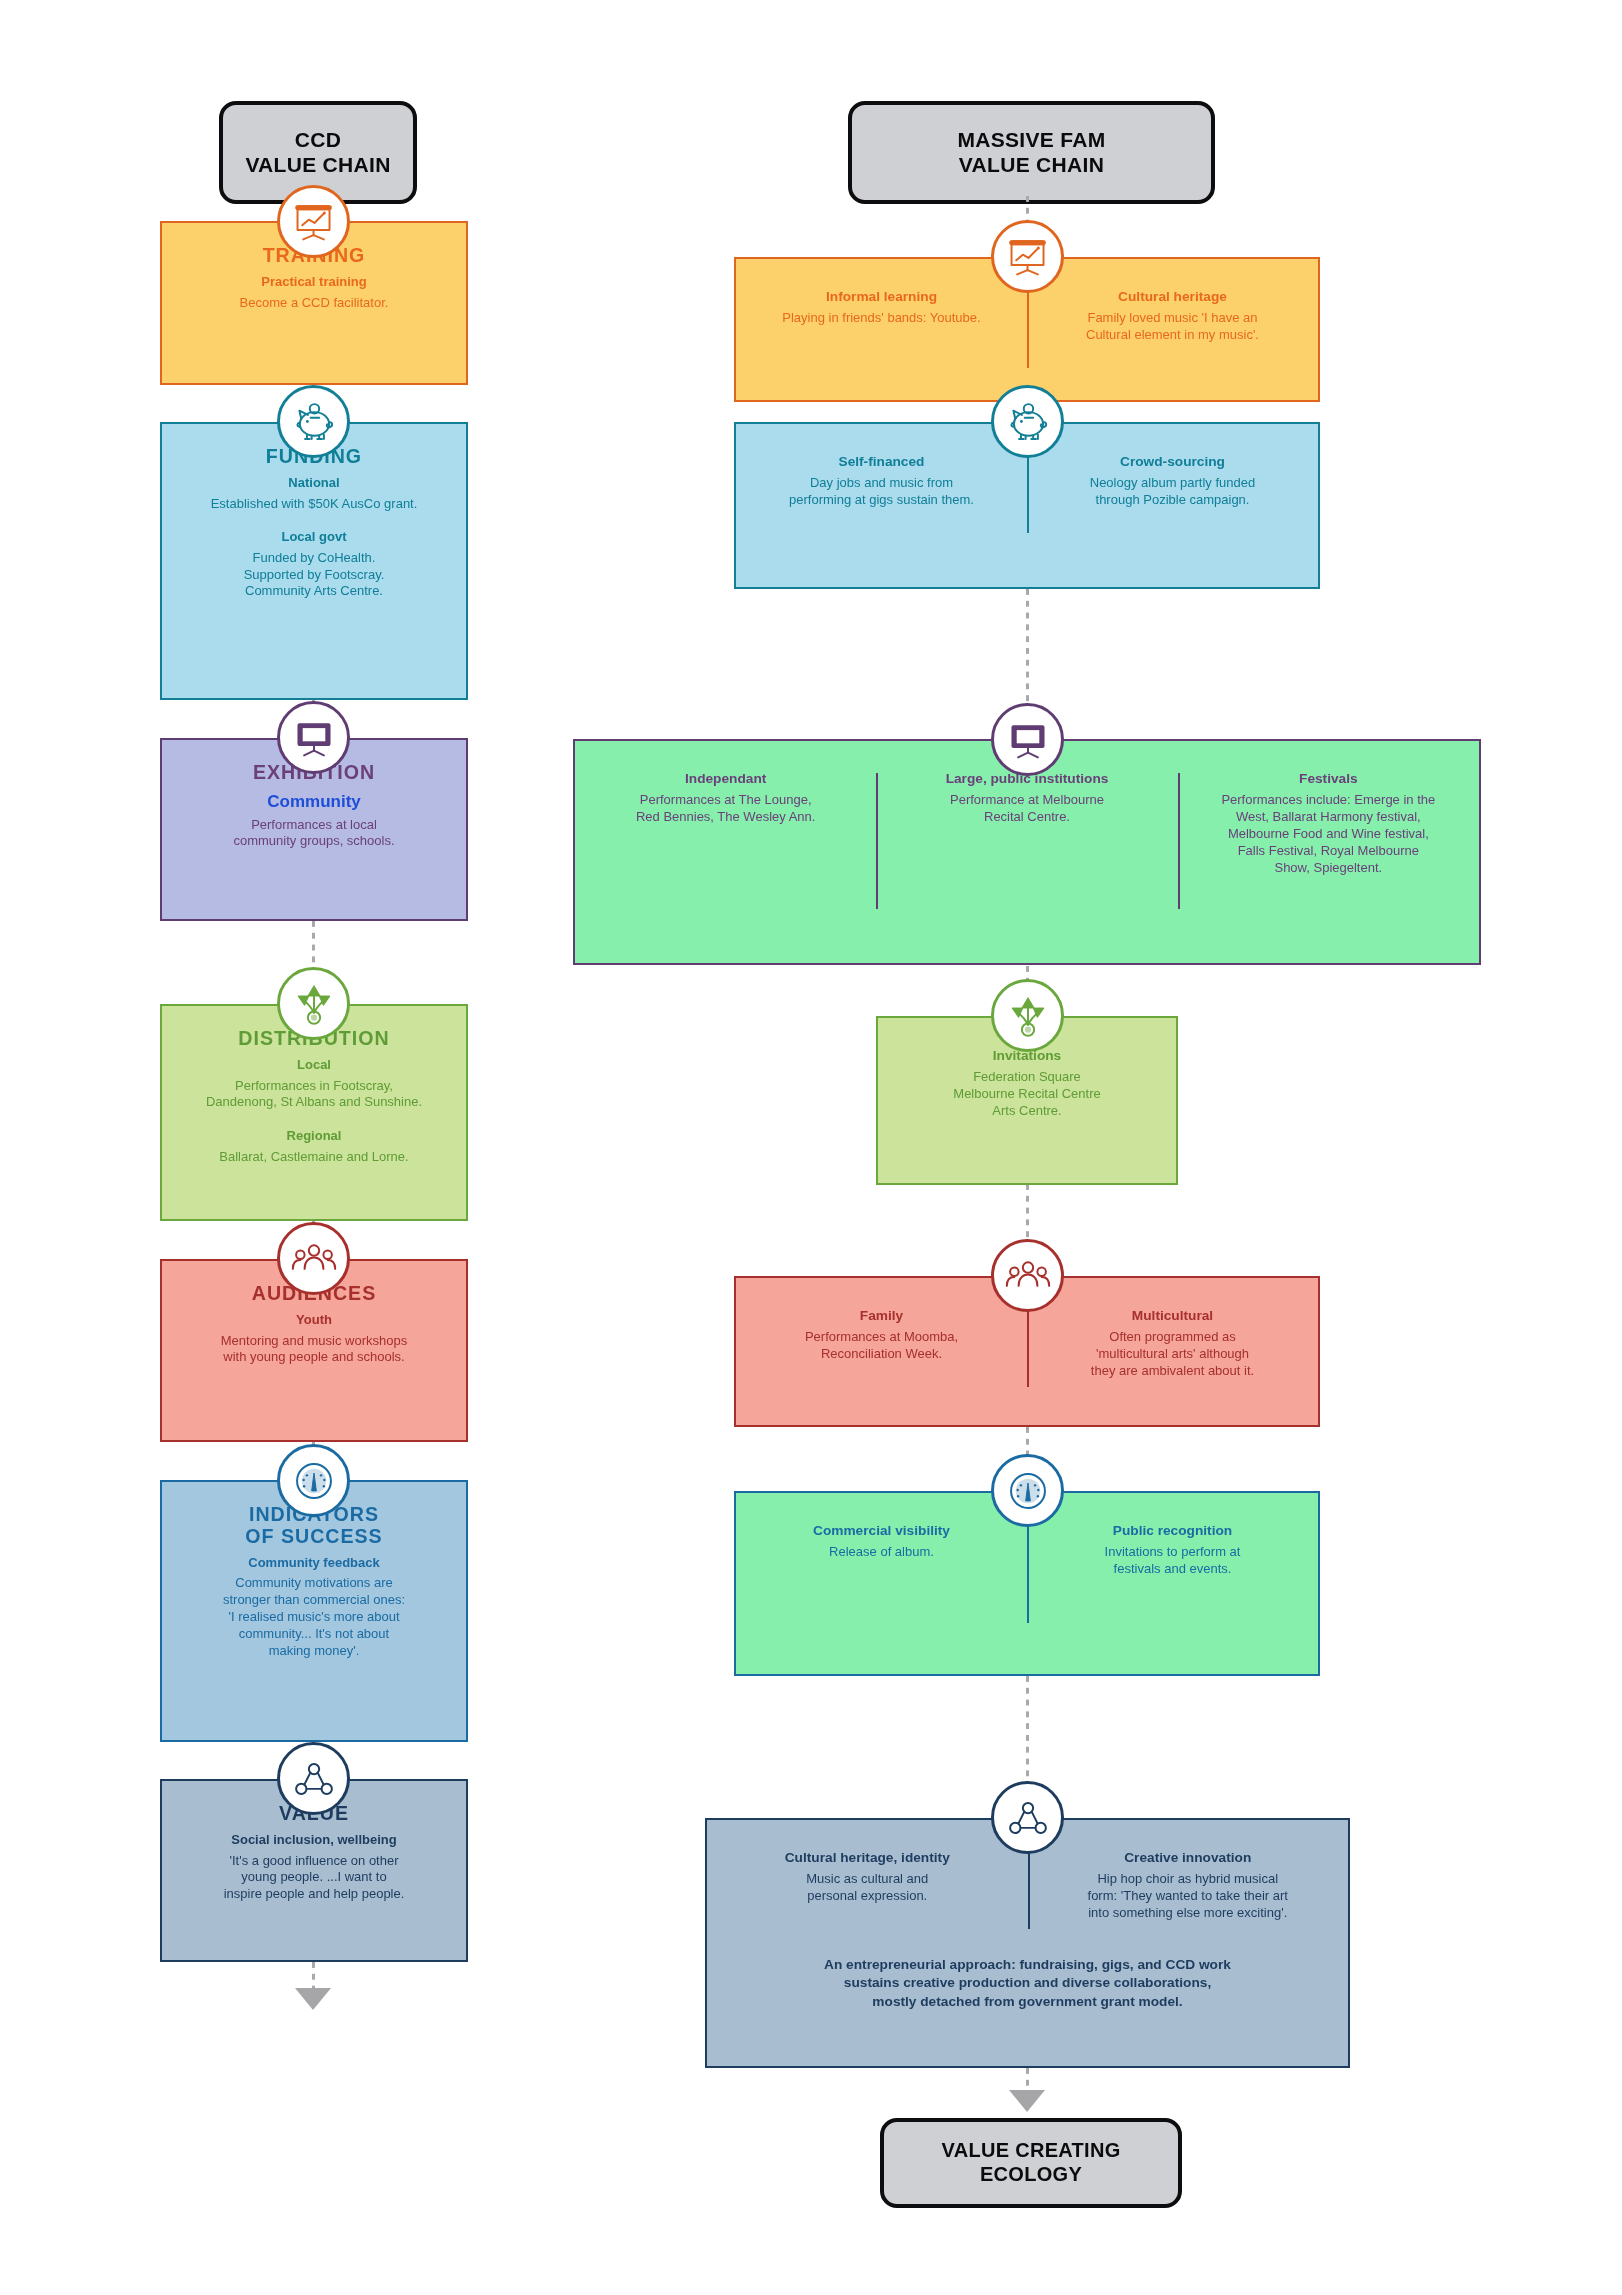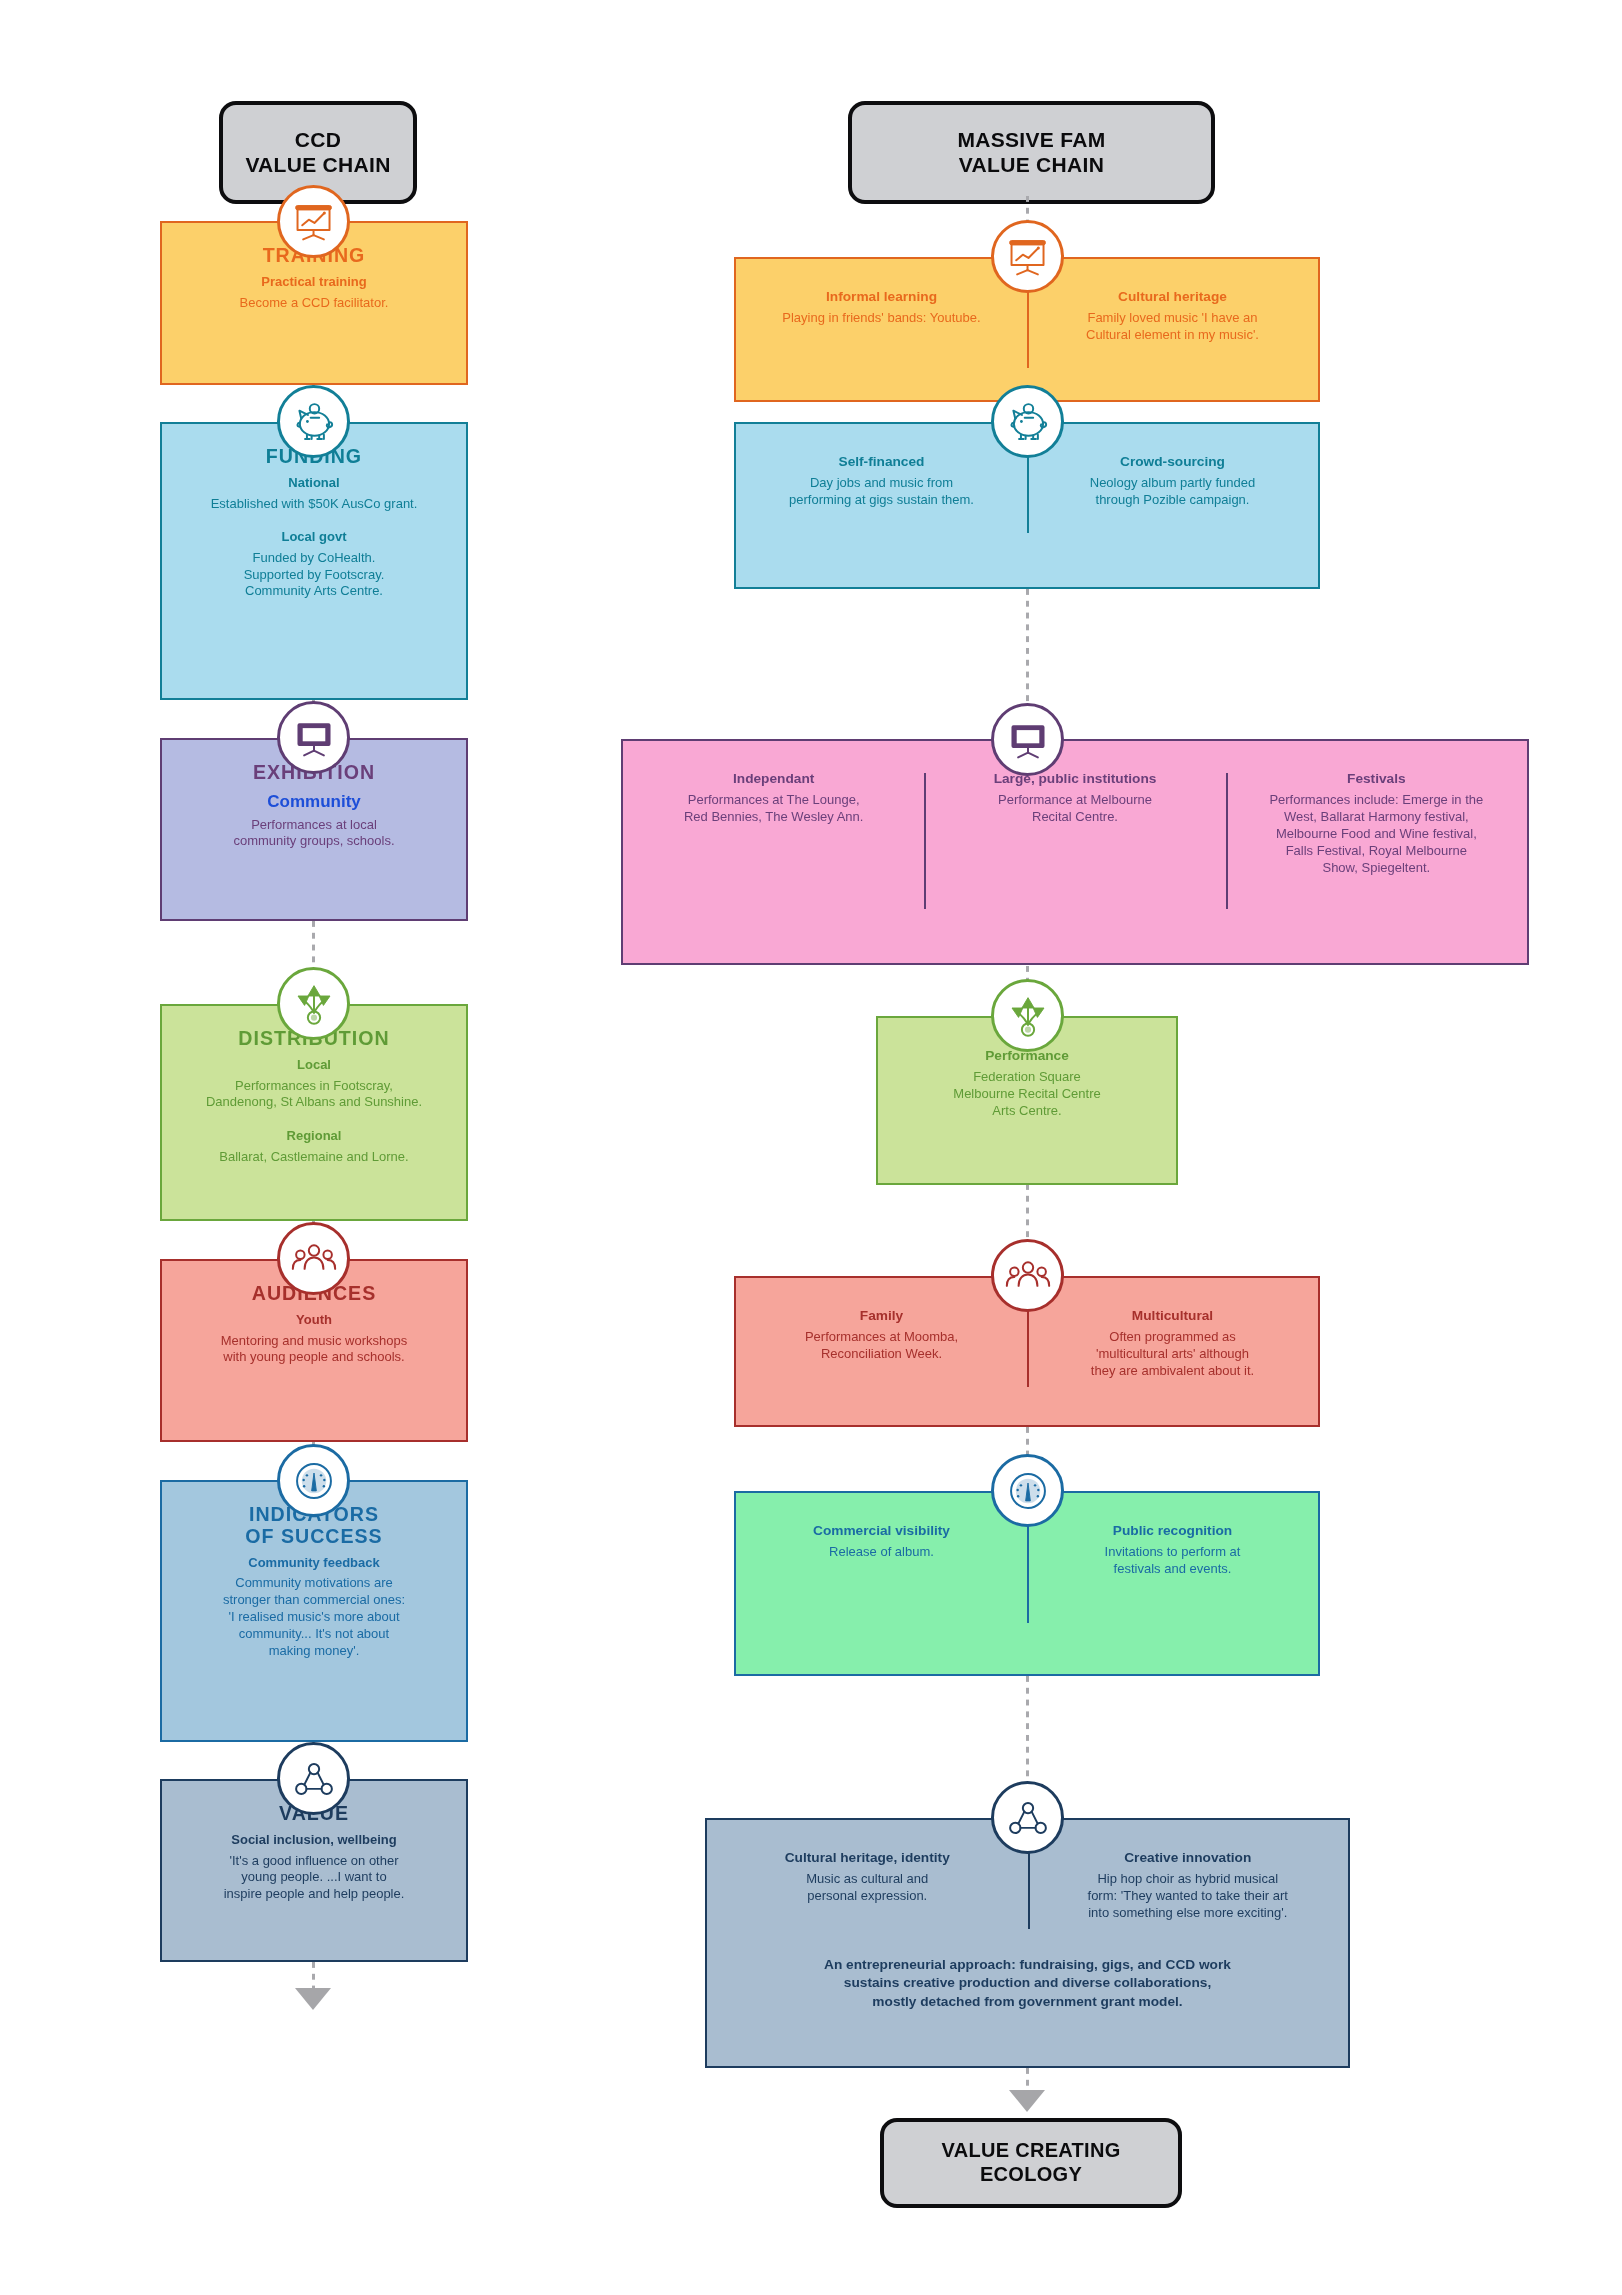--- a/index.html
+++ b/index.html
@@ -354,21 +354,21 @@
       <path d="M24 44 L20 27 L38 36" fill="none" stroke="#127f97" stroke-width="4.2" stroke-linecap="round" stroke-linejoin="round"></path>
       <circle cx="52" cy="23" r="10" fill="none" stroke="#127f97" stroke-width="4.2" stroke-linecap="round" stroke-linejoin="round"></circle>
       <line x1="44" y1="42" x2="62" y2="42" fill="none" stroke="#127f97" stroke-width="4.2" stroke-linecap="round" stroke-linejoin="round"></line>
       <circle cx="37" cy="50" r="3" fill="#127f97" stroke="none"></circle>
       <path d="M21 52 c-6 1 -7 8 -1 9" fill="none" stroke="#127f97" stroke-width="4.2" stroke-linecap="round" stroke-linejoin="round"></path>
       <path d="M83 52 c8 -2 9 8 1 10 c-5 1 -7 -3 -5 -6" fill="none" stroke="#127f97" stroke-width="4.2" stroke-linecap="round" stroke-linejoin="round"></path>
       <path d="M36 78 l0 9 M46 80 l0 7 M62 80 l0 7 M72 78 l0 9" fill="none" stroke="#127f97" stroke-width="4.2" stroke-linecap="round" stroke-linejoin="round"></path>
       <path d="M32 87 l10 0 M58 87 l10 0" fill="none" stroke="#127f97" stroke-width="4.2" stroke-linecap="round" stroke-linejoin="round"></path>
       </svg>
     </div>
-    <div class="box" style="left: 573px; top: 739px; width: 908px; height: 226px; background: #f9a8d4; border: 2px solid rgb(95, 61, 115); margin-left: 48px;">
+    <div class="box" style="left: 573px; top: 739px; width: 908px; height: 226px; background: #86efac; border: 2px solid rgb(95, 61, 115);">
       <div class="inner" style="padding-top: 29px; display: block;">
         <div class="cols" style="height: auto;">
           <div class="col">
             <div class="sub-title" style="color: rgb(106, 63, 122); font-size: 13.7px; margin-bottom: 5.2px;">Independant</div>
             <div class="sub-body" style="color: rgb(106, 63, 122); font-size: 13px;">
               <div>Performances at The Lounge,</div>
               <div>Red Bennies, The Wesley Ann.</div>
             </div>
           </div>
           <div class="col">
@@ -399,21 +399,21 @@
       <rect x="27" y="30" width="48" height="28" fill="#ffffff" stroke="none"></rect>
       <line x1="51" y1="66" x2="51" y2="78" fill="none" stroke="#5f3d73" stroke-width="4.2" stroke-linecap="round" stroke-linejoin="round"></line>
       <line x1="51" y1="78" x2="30" y2="88" fill="none" stroke="#5f3d73" stroke-width="4.2" stroke-linecap="round" stroke-linejoin="round"></line>
       <line x1="51" y1="78" x2="72" y2="88" fill="none" stroke="#5f3d73" stroke-width="4.2" stroke-linecap="round" stroke-linejoin="round"></line>
       </svg>
     </div>
     <div class="box" style="left: 876px; top: 1016px; width: 302px; height: 169px; background: rgb(203, 227, 154); border: 2px solid rgb(106, 167, 60);">
       <div class="inner" style="padding-top: 29px; display: block;">
         <div class="cols" style="height: auto;">
           <div class="col">
-            <div class="sub-title" style="color: rgb(95, 155, 54); font-size: 13.7px; margin-bottom: 5.2px;">Performance</div>
+            <div class="sub-title" style="color: rgb(95, 155, 54); font-size: 13.7px; margin-bottom: 5.2px;">Invitations</div>
             <div class="sub-body" style="color: rgb(95, 155, 54); font-size: 13px;">
               <div>Federation Square</div>
               <div>Melbourne Recital Centre</div>
               <div>Arts Centre.</div>
             </div>
           </div>
         </div>
       </div>
     </div>
     <div class="badge" style="left: 991px; top: 979px; width: 73px; height: 73px; border: 3.9px solid rgb(106, 167, 60);">

